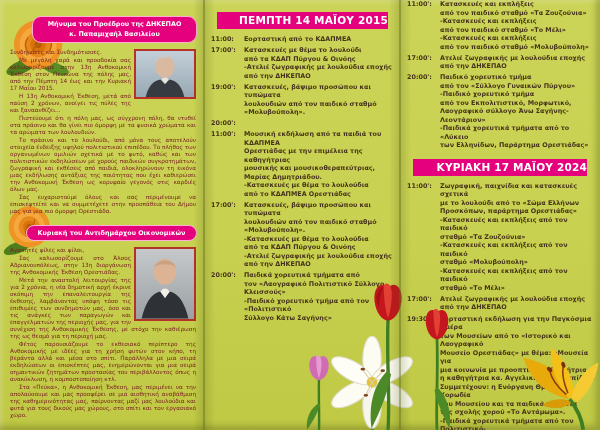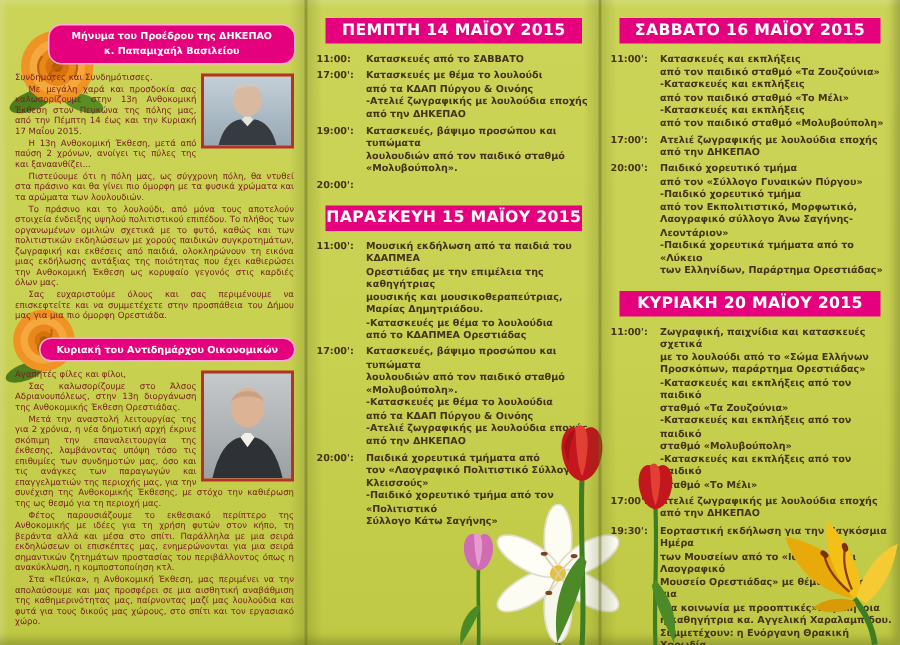--- a/index.html
+++ b/index.html
@@ -34,21 +34,21 @@
   .photo{
     float:right;margin:0 0 2px 3px;border:2px solid #b43228;box-sizing:border-box;
     position:relative;overflow:hidden;
   }
   .photo-1{width:62px;height:50px;background:linear-gradient(180deg,#c3cfd8 0%,#97a9b4 100%);}
   .photo-2{width:62px;height:74px;background:linear-gradient(180deg,#c6c9cb 0%,#9aa0a4 100%);}
   .photo svg{display:block;width:100%;height:100%;}
 
   
   .day-header{
-    background:#e5017e;color:#fff;font-weight:bold;text-align:center;
+    background:#e5017e;color:#fff;font-weight:bold;text-align:right;
     font-size:10.5px;line-height:17px;height:17px;letter-spacing:.2px;
     margin:0 10px 6px 12px;
   }
   .dh-first{margin-top:12px;}
   .dh-mid2{margin-top:9px;}
   .events{margin:0 2px 0 6px;}
   .event{display:grid;grid-template-columns:30px 1fr;column-gap:3px;margin-bottom:2.5px;}
   .event .time{font-size:6.4px;font-weight:bold;color:#46331b;line-height:1.33;}
   .event .desc{font-size:6.4px;font-weight:bold;color:#46331b;line-height:1.33;white-space:pre-line;}
 
@@ -105,40 +105,39 @@
           <p class="para">Στα «Πεύκα», η Ανθοκομική Έκθεση, μας περιμένει να την απολαύσουμε και μας προσφέρει σε μια αισθητική αναβάθμιση της καθημερινότητας μας, παίρνοντας μαζί μας λουλούδια και φυτά για τους δικούς μας χώρους, στο σπίτι και τον εργασιακό χώρο.</p>
         </div>
     </div>
   </div>
 
   <div class="panel panel-mid" id="schedule-col-0">
       <div class="day-header dh-first">ΠΕΜΠΤΗ 14 ΜΑΪΟΥ 2015</div>
       <div class="events">
         <div class="event">
           <span class="time">11:00:</span>
-          <span class="desc">Κατασκευές από το ΣΑΒΒΑΤΟ</span>
+          <span class="desc">Εορταστική από το ΚΔΑΠΜΕΑ</span>
         </div>
         <div class="event">
           <span class="time">17:00':</span>
           <span class="desc">Κατασκευές με θέμα το λουλούδι
 από τα ΚΔΑΠ Πύργου &amp; Οινόης
 -Ατελιέ ζωγραφικής με λουλούδια εποχής
 από την ΔΗΚΕΠΑΟ</span>
         </div>
         <div class="event">
           <span class="time">19:00':</span>
           <span class="desc">Κατασκευές, βάψιμο προσώπου και τυπώματα
 λουλουδιών από τον παιδικό σταθμό
 «Μολυβούπολη».</span>
         </div>
         <div class="event">
           <span class="time">20:00':</span>
         </div>
       </div>
-      <div class="day-header dh-mid2">ΠΑΡΑΣΚΕΥΗ 15 ΜΑΪΟΥ 2015</div>
       <div class="events">
         <div class="event">
           <span class="time">11:00':</span>
           <span class="desc">Μουσική εκδήλωση από τα παιδιά του ΚΔΑΠΜΕΑ
 Ορεστιάδας με την επιμέλεια της καθηγήτριας
 μουσικής και μουσικοθεραπεύτριας,
 Μαρίας Δημητριάδου.
 -Κατασκευές με θέμα το λουλούδια
 από το ΚΔΑΠΜΕΑ Ορεστιάδας</span>
         </div>
@@ -155,21 +154,20 @@
         <div class="event">
           <span class="time">20:00':</span>
           <span class="desc">Παιδικά χορευτικά τμήματα από
 τον «Λαογραφικό Πολιτιστικό Σύλλογο Κλεισσούς»
 -Παιδικό χορευτικό τμήμα από τον «Πολιτιστικό
 Σύλλογο Κάτω Σαγήνης»</span>
         </div>
       </div>
     </div>
   <div class="panel panel-right" id="schedule-col-1">
-      <div class="day-header dh-first">ΣΑΒΒΑΤΟ 16 ΜΑΪΟΥ 2015</div>
       <div class="events">
         <div class="event">
           <span class="time">11:00':</span>
           <span class="desc">Κατασκευές και εκπλήξεις
 από τον παιδικό σταθμό «Τα Ζουζούνια»
 -Κατασκευές και εκπλήξεις
 από τον παιδικό σταθμό «Το Μέλι»
 -Κατασκευές και εκπλήξεις
 από τον παιδικό σταθμό «Μολυβούπολη»</span>
         </div>
@@ -182,21 +180,21 @@
           <span class="time">20:00':</span>
           <span class="desc">Παιδικό χορευτικό τμήμα
 από τον «Σύλλογο Γυναικών Πύργου»
 -Παιδικό χορευτικό τμήμα
 από τον Εκπολιτιστικό, Μορφωτικό,
 Λαογραφικό σύλλογο Άνω Σαγήνης-Λεοντάριον»
 -Παιδικά χορευτικά τμήματα από το «Λύκειο
 των Ελληνίδων, Παράρτημα Ορεστιάδας»</span>
         </div>
       </div>
-      <div class="day-header dh-mid2">ΚΥΡΙΑΚΗ 20 ΜΑΪΟΥ 2015</div>
+      <div class="day-header dh-mid2">ΚΥΡΙΑΚΗ 17 ΜΑΪΟΥ 2024</div>
       <div class="events">
         <div class="event">
           <span class="time">11:00':</span>
           <span class="desc">Ζωγραφική, παιχνίδια και κατασκευές σχετικά
 με το λουλούδι από το «Σώμα Ελλήνων
 Προσκόπων, παράρτημα Ορεστιάδας»
 -Κατασκευές και εκπλήξεις από τον παιδικό
 σταθμό «Τα Ζουζούνια»
 -Κατασκευές και εκπλήξεις από τον παιδικό
 σταθμό «Μολυβούπολη»

